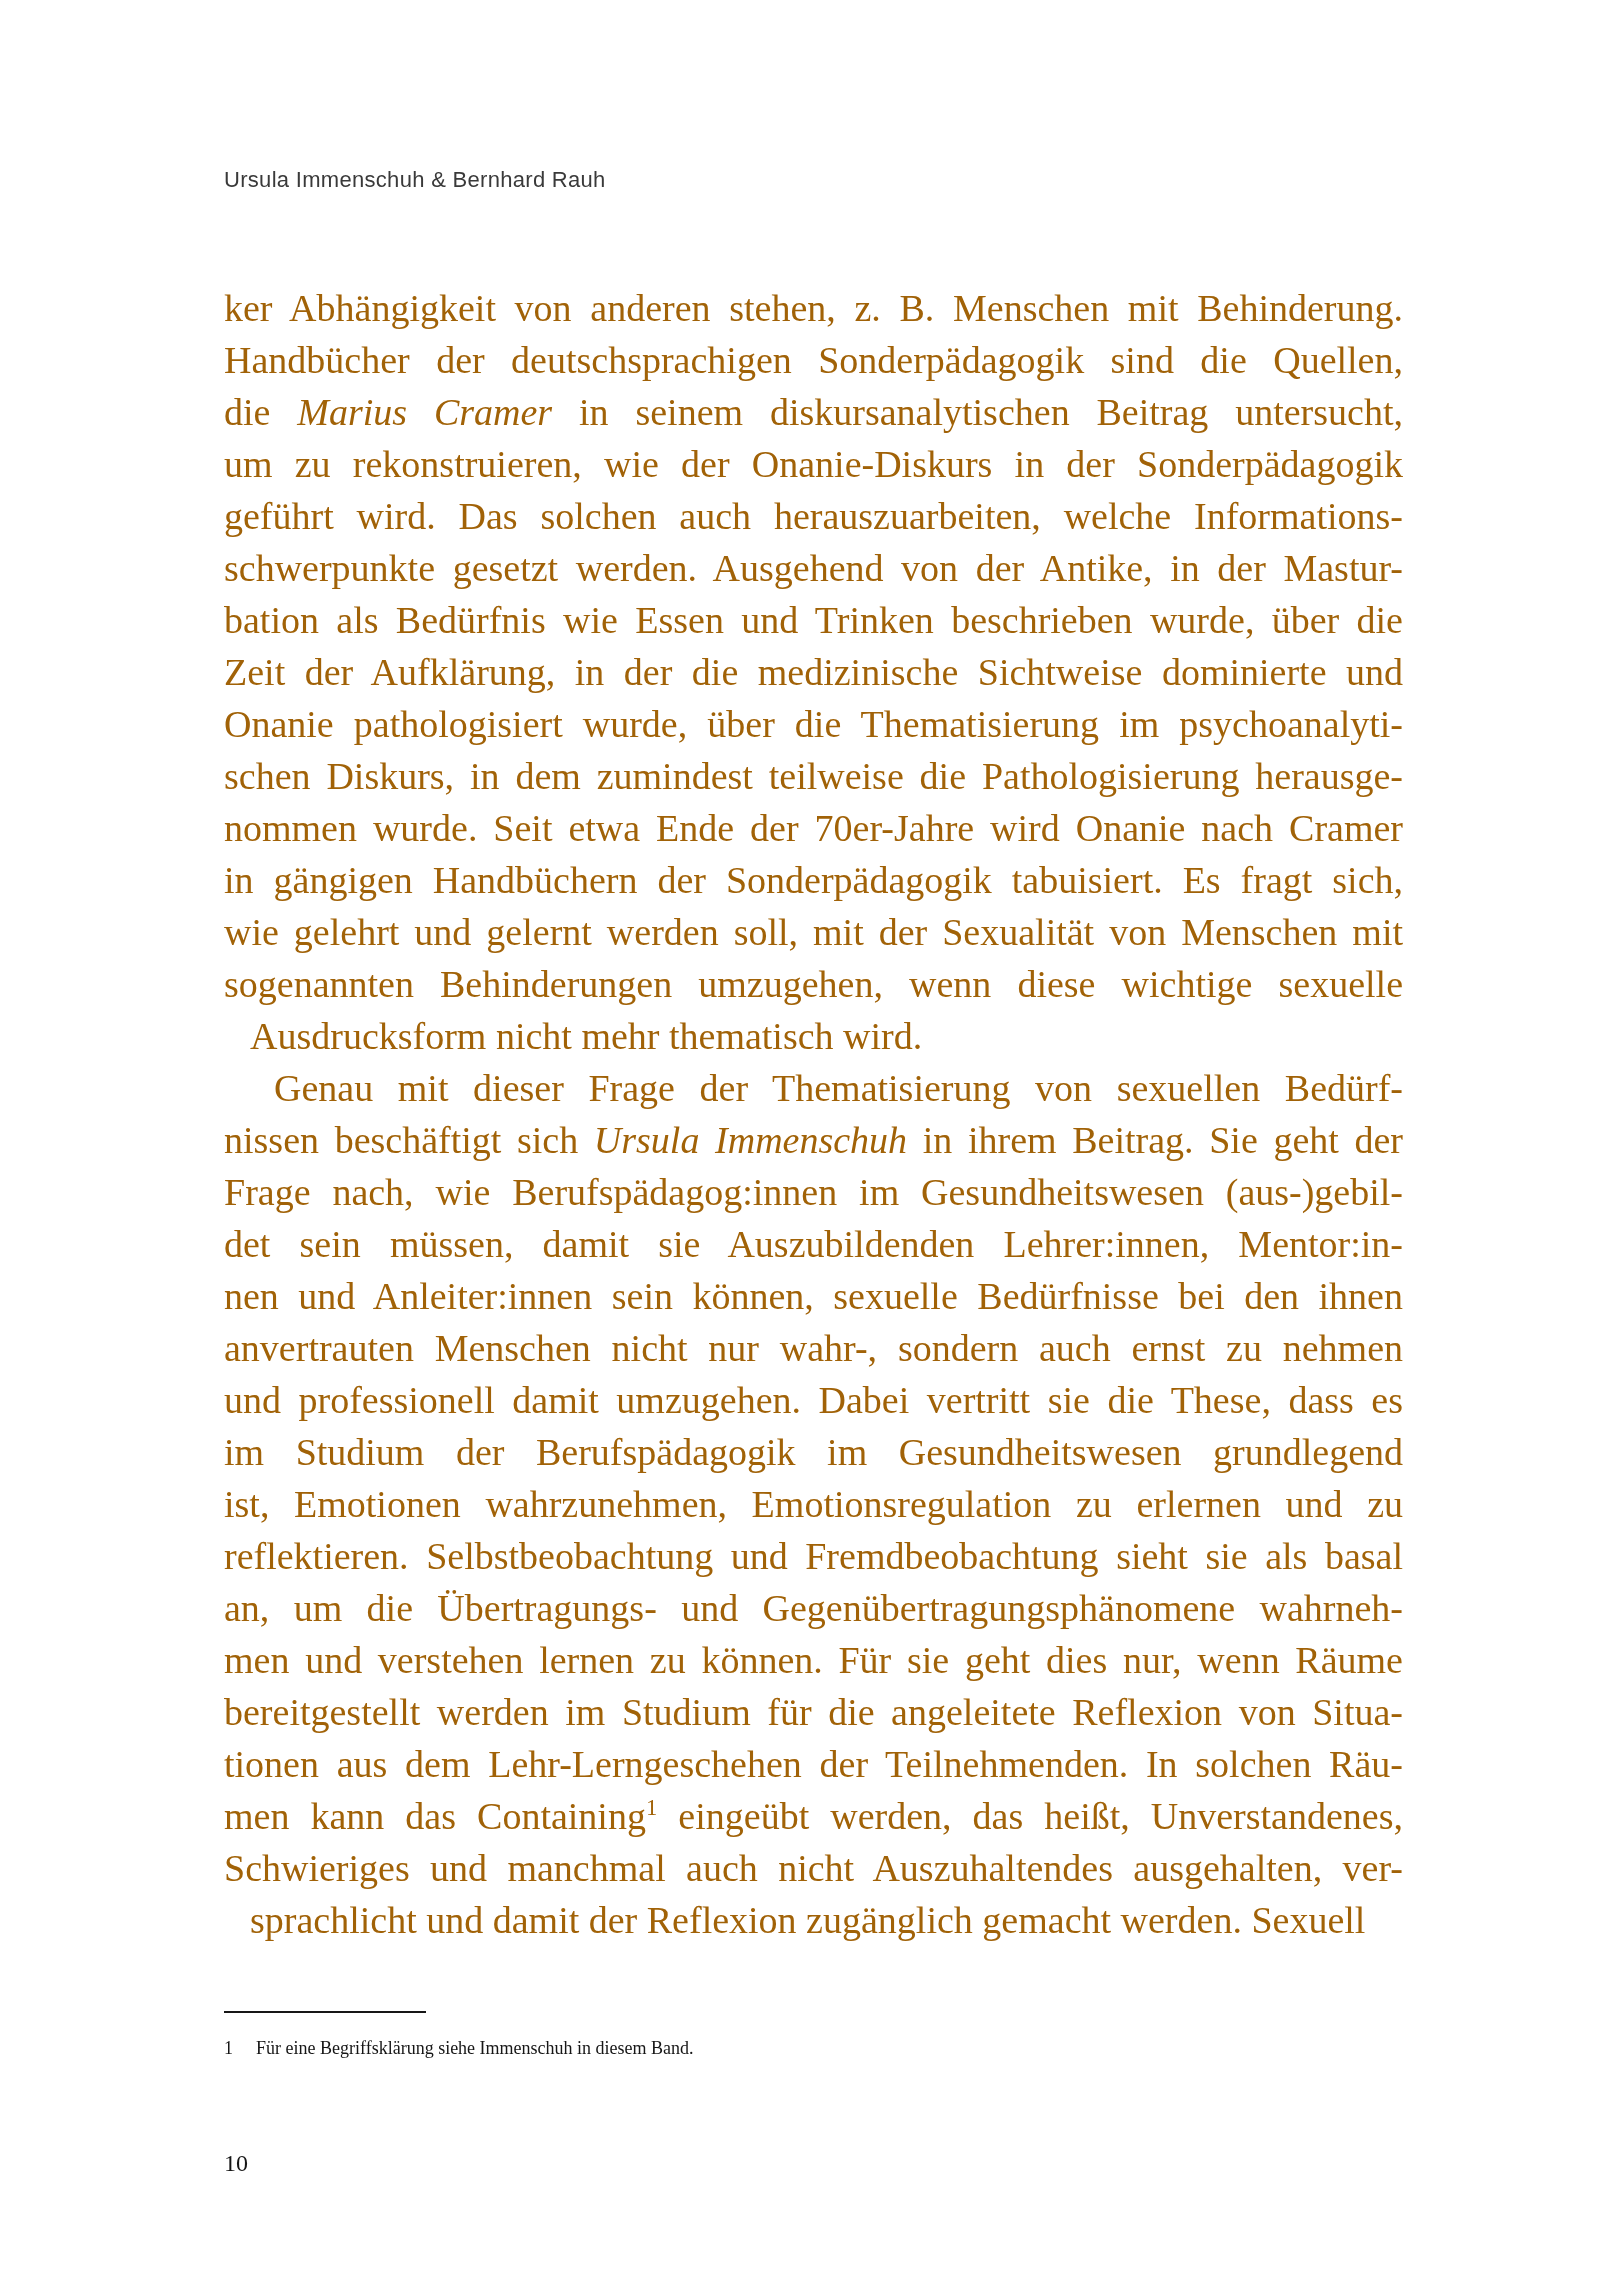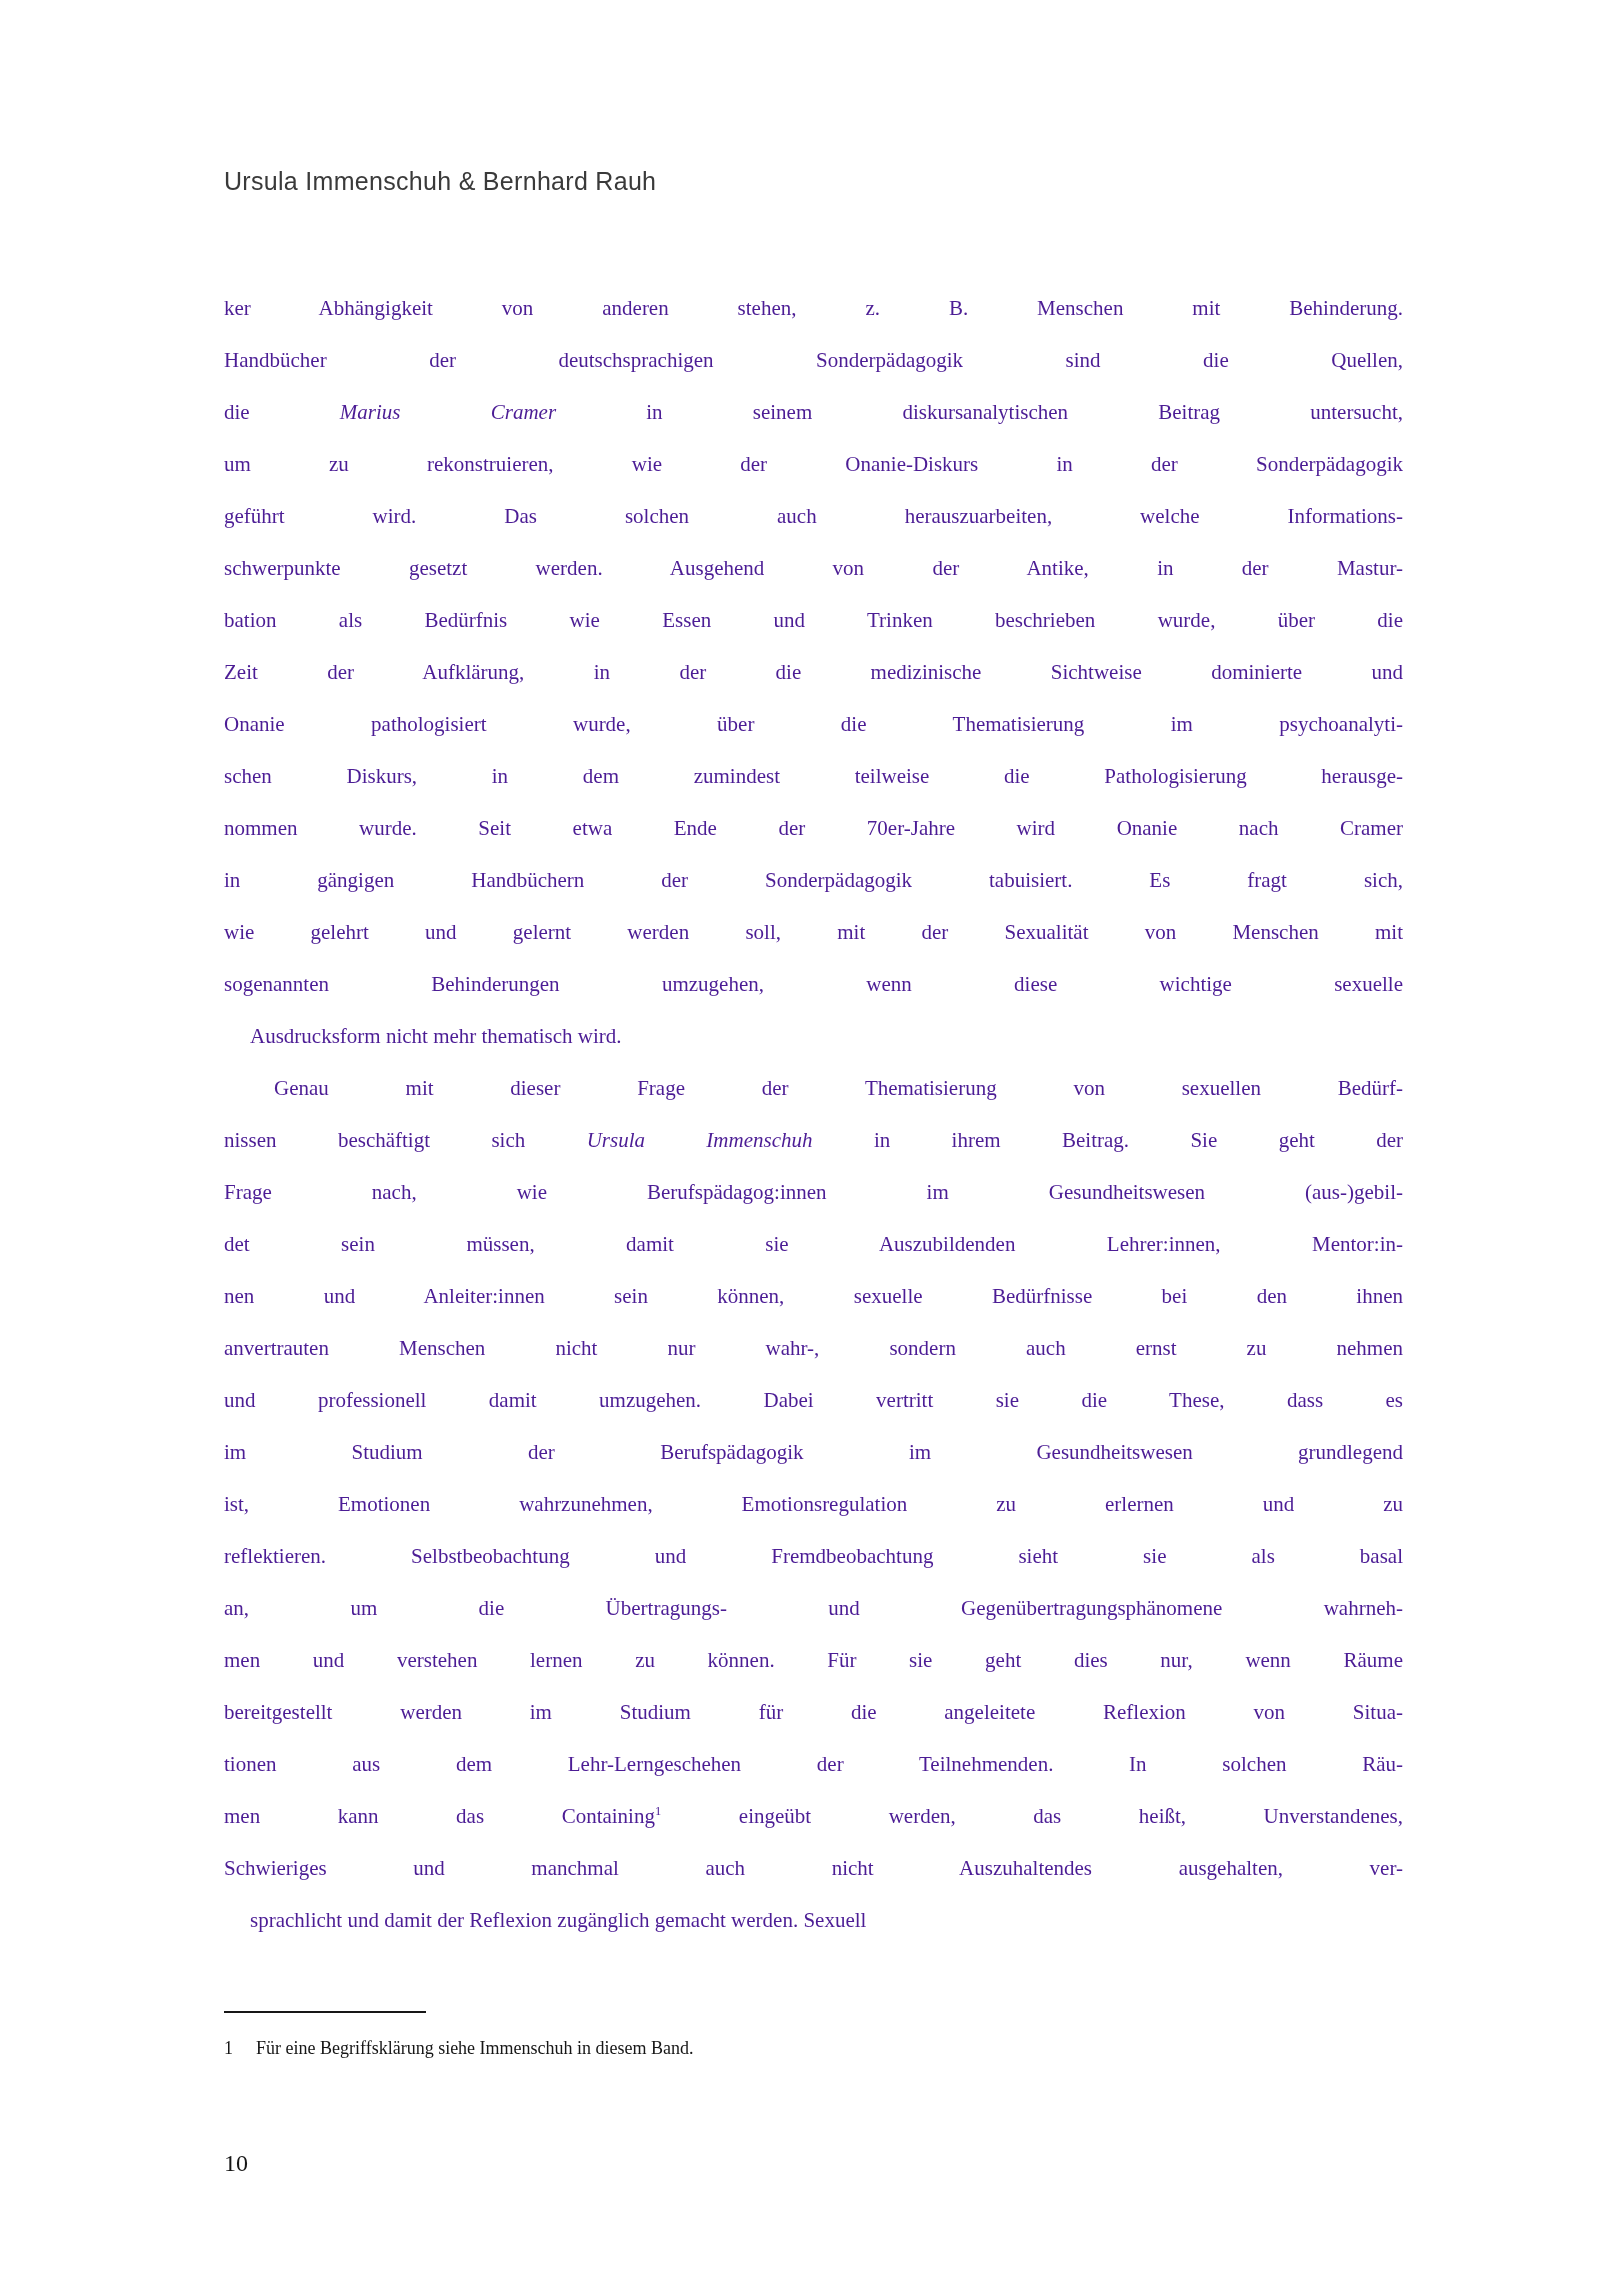--- a/index.html
+++ b/index.html
@@ -14,33 +14,33 @@
     background: #ffffff;
     overflow: hidden;
     font-family: "Liberation Serif", serif;
     color: #171717;
   }
   .running-header {
     position: absolute;
     left: 224px;
     top: 167px;
     font-family: "Liberation Sans", sans-serif;
-    font-size: 25px;
+    font-size: 22px;
     font-weight: 400;
     letter-spacing: 0.3px;
     color: #3a3a3a;
   }
   .body-text {
     position: absolute;
     left: 224px;
     top: 282px;
     width: 1179px;
-    font-size: 21px;
+    font-size: 38px;
     line-height: 52px;
-    color: #4c1d95;
+    color: #a16207;
   }
   .line {
     text-align: justify;
     text-align-last: justify;
     white-space: normal;
   }
   .line.last {
     text-align-last: left;
     margin-left: 26px;
   }

